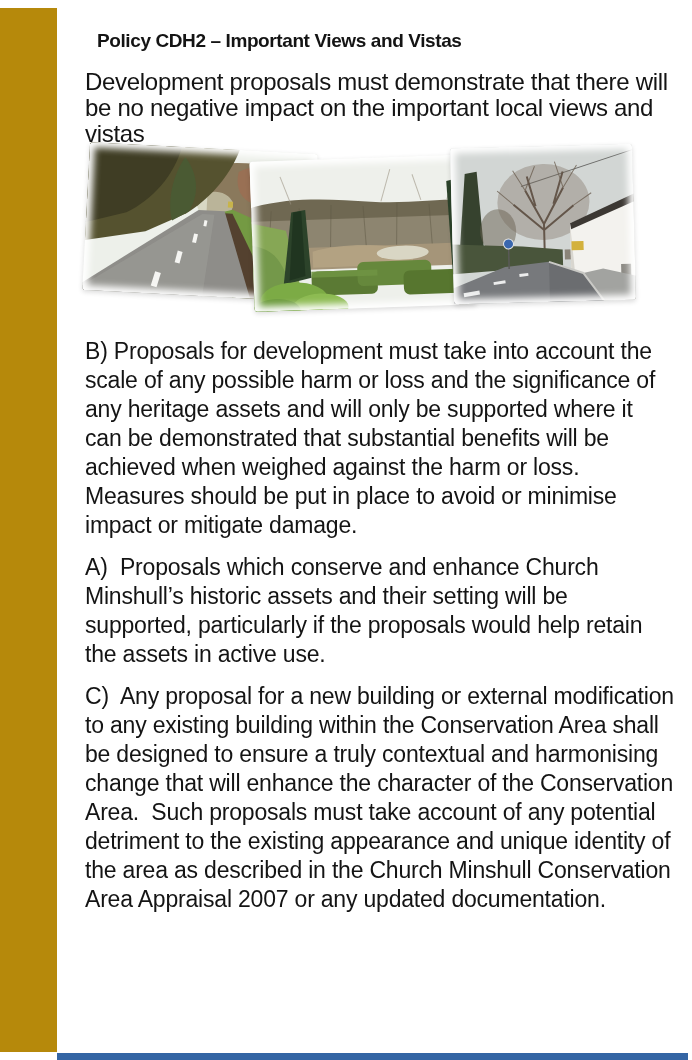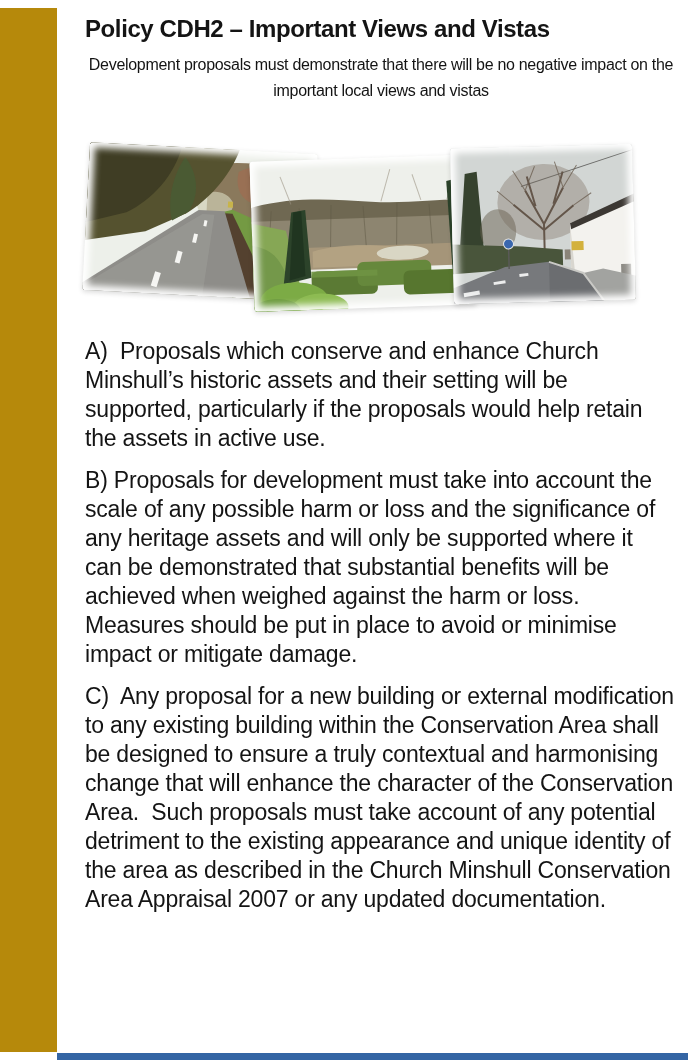--- a/index.html
+++ b/index.html
@@ -12,25 +12,25 @@
   .gold-bar{
     position:absolute;left:0;top:8px;width:57px;height:1044px;
     background:#B6890B;
   }
   .bottom-bar{
     position:absolute;left:57px;bottom:0;width:631px;height:7px;
     background:#3465A4;
   }
   .head-block{position:absolute;left:85px;top:12px;width:592px;}
   .page-title{
-    font-size:24px;font-weight:700;line-height:33px;letter-spacing:-0.4px;
-    margin:0;
+    font-size:19px;font-weight:700;line-height:33px;letter-spacing:-0.4px;
+    margin:12px;
   }
   .page-subtitle{
-    font-size:16px;line-height:26px;letter-spacing:-0.3px;margin-top:7px;text-align:center;
+    font-size:24px;line-height:26px;letter-spacing:-0.3px;margin-top:7px;
   }
   
   .photo{
     position:absolute;overflow:hidden;border-radius:3px;
     box-shadow:0 2px 5px rgba(0,0,0,0.14);
     background:#fff;
   }
   .photo svg{display:block;width:100%;height:100%;}
   .photo .feather{
     position:absolute;inset:0;pointer-events:none;border-radius:3px;
@@ -157,18 +157,18 @@
       <rect x="40" y="134" width="12" height="3" transform="rotate(-8 46 135)"></rect>
       <rect x="66" y="127" width="9" height="3" transform="rotate(-6 70 128)"></rect>
     </g>
     <line x1="56" y1="100" x2="56" y2="122" stroke="#5a5a58" stroke-width="1.5"></line>
     <circle cx="56" cy="97" r="5" fill="#3a67ae" stroke="#e8e8e6" stroke-width="1"></circle>
   </svg>
   <div class="feather"></div>
 </div>
 
 <div class="policy3-block">
+  <p class="clause">B) Proposals for development must take into account the scale of any possible harm or loss and the significance of any heritage assets and will only be supported where it can be demonstrated that substantial benefits will be achieved when weighed against the harm or loss.   Measures should be put in place to avoid or minimise impact or mitigate damage.</p>
   <p class="clause">A)  Proposals which conserve and enhance Church Minshull’s historic assets and their setting will be supported, particularly if the proposals would help retain the assets in active use.</p>
-  <p class="clause">B) Proposals for development must take into account the scale of any possible harm or loss and the significance of any heritage assets and will only be supported where it can be demonstrated that substantial benefits will be achieved when weighed against the harm or loss.   Measures should be put in place to avoid or minimise impact or mitigate damage.</p>
   <p class="clause">C)  Any proposal for a new building or external modification to any existing building within the Conservation Area shall be designed to ensure a truly contextual and harmonising change that will enhance the character of the Conservation Area.  Such proposals must take account of any potential detriment to the existing appearance and unique identity of the area as described in the Church Minshull Conservation Area Appraisal 2007 or any updated documentation.</p>
 </div>
 
 <div class="bottom-bar" style="background-color: rgb(52, 101, 164);"></div>
 
 </body></html>

